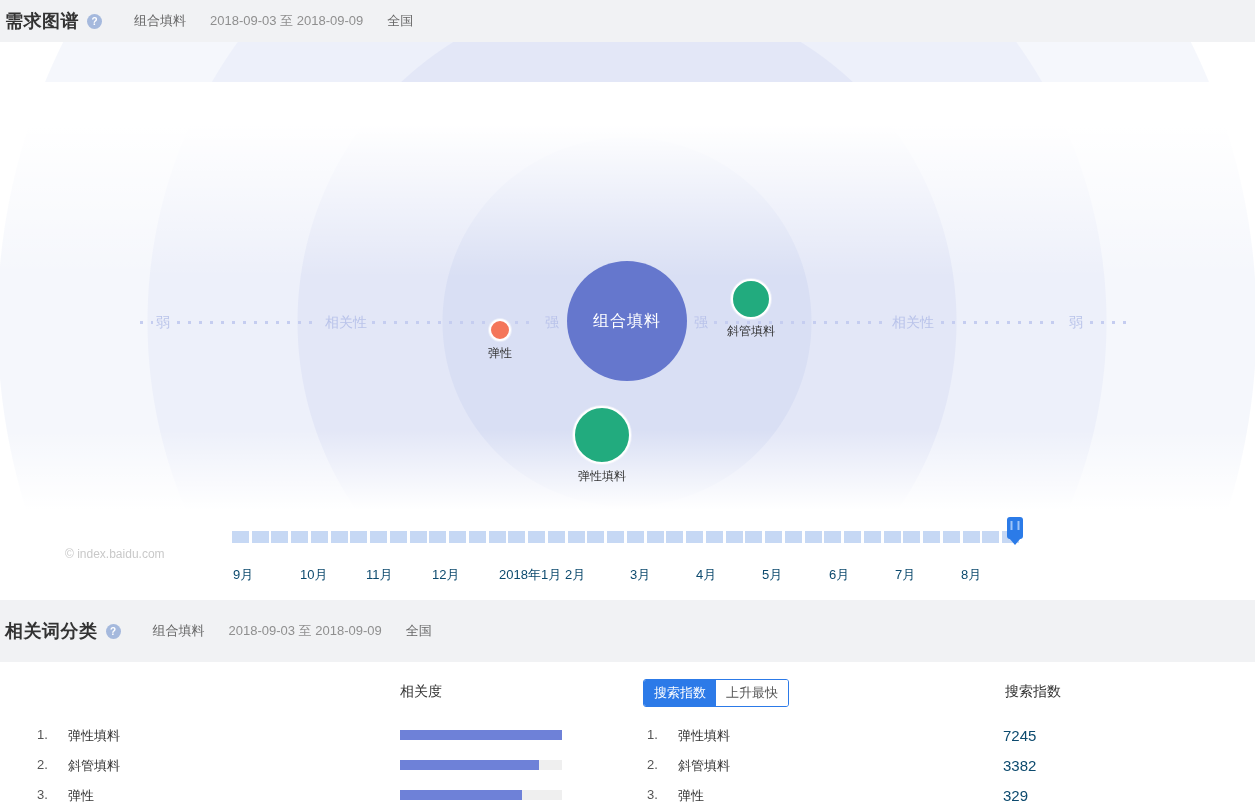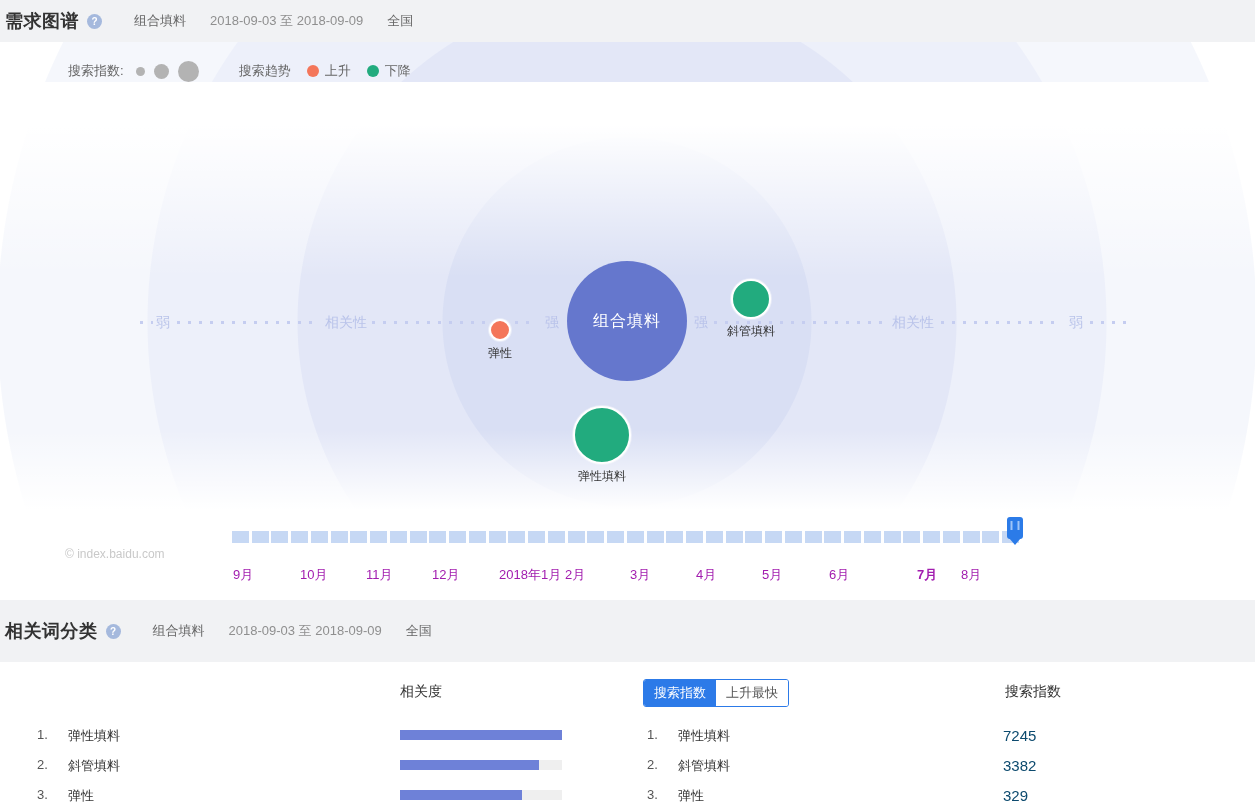--- a/index.html
+++ b/index.html
@@ -56,21 +56,21 @@
   
   .watermark{position:absolute;left:65px;top:505px;font-size:12px;color:#c9c9c9;z-index:2;}
   
   .track{position:absolute;left:232px;top:489px;width:790px;height:12px;z-index:2;cursor:pointer;
     background:repeating-linear-gradient(90deg,#c6d8f4 0 17px,#fff 17px 19.75px);}
   .handle{position:absolute;left:1007px;top:475px;width:16px;height:22px;background:#2b7be8;border-radius:3px;z-index:4;cursor:grab;}
   .handle .grip{position:absolute;left:50%;top:4px;transform:translateX(-50%);width:5px;height:9px;
     border-left:2px solid #9ec4f7;border-right:2px solid #9ec4f7;}
   .handle::after{content:"";position:absolute;left:50%;bottom:-6px;transform:translateX(-50%);
     border-left:6px solid rgba(0,0,0,0);border-right:6px solid rgba(0,0,0,0);border-top:7px solid #2b7be8;}
-  .month{position:absolute;top:524px;font-size:13px;color:#a21caf;z-index:2;white-space:nowrap;}
+  .month{position:absolute;top:524px;font-size:13px;color:#0c4a6e;z-index:2;white-space:nowrap;}
 
   
   #card2{top:662px;height:149px;}
   .tabs{position:absolute;top:17px;display:inline-flex;border:1px solid #2c7ae8;border-radius:3px;overflow:hidden;background:#fff;z-index:2;}
   .tab{font-size:13px;line-height:26px;padding:0 10px;color:#555;background:#fff;cursor:pointer;white-space:nowrap;}
   .tab.active{background:#2c7ae8;color:#fff;}
   .tab + .tab{border-left:1px solid #2c7ae8;}
   .tab.active + .tab{border-left:none;}
   .col-header{position:absolute;top:21px;font-size:14px;color:#333;z-index:2;white-space:nowrap;}
   .rw-row{position:absolute;left:0;width:100%;height:16px;}
@@ -90,31 +90,20 @@
   <span class="sub-date">2018-09-03 至 2018-09-09</span>
   <span class="sub-region">全国</span>
 </header>
 
 <section class="card" id="card1">
   <div class="rings"></div>
   <div class="fade-top"></div>
   <div class="fade-bottom"></div>
   <div class="cover-bottom"></div>
 
-  <div class="legend">
-    <span>搜索指数:</span>
-    <span class="lg-circle c-s"></span>
-    <span class="lg-circle c-m"></span>
-    <span class="lg-circle c-l"></span>
-    <span class="trend-label">搜索趋势</span>
-    <span class="dot" id="dot-up" style="background: rgb(244, 118, 90);"></span>
-    <span>上升</span>
-    <span class="dot" id="dot-down" style="background: rgb(34, 171, 126);"></span>
-    <span>下降</span>
-  </div>
 
   <div id="axis-layer">
       <div class="axis-seg" style="left: 140px; width: 13px;"></div>
       <div class="axis-seg" style="left: 177px; width: 143px;"></div>
       <div class="axis-seg" style="left: 372px; width: 165px;"></div>
       <div class="axis-seg" style="left: 714px; width: 170px;"></div>
       <div class="axis-seg" style="left: 941px; width: 119px;"></div>
       <div class="axis-seg" style="left: 1090px; width: 38px;"></div>
       <span class="axis-label" style="left: 163px;">弱</span>
       <span class="axis-label" style="left: 346px;">相关性</span>
@@ -145,21 +134,21 @@
       <span class="month" style="left: 233px;">9月</span>
       <span class="month" style="left: 300px;">10月</span>
       <span class="month" style="left: 366px;">11月</span>
       <span class="month" style="left: 432px;">12月</span>
       <span class="month" style="left: 487px; margin-left: 12px;">2018年1月</span>
       <span class="month" style="left: 565px;">2月</span>
       <span class="month" style="left: 630px;">3月</span>
       <span class="month" style="left: 696px;">4月</span>
       <span class="month" style="left: 762px;">5月</span>
       <span class="month" style="left: 829px;">6月</span>
-      <span class="month" style="left: 917px; font-weight: bold;">7月</span>
+      <span class="month" style="left: 895px;">7月</span>
       <span class="month" style="left: 961px;">8月</span>
     </div>
 </section>
 
 <header class="sec-head" id="head2">
   <h1>相关词分类</h1>
   <span class="help"></span>
   <span class="sub-kw">组合填料</span>
   <span class="sub-date">2018-09-03 至 2018-09-09</span>
   <span class="sub-region">全国</span>

